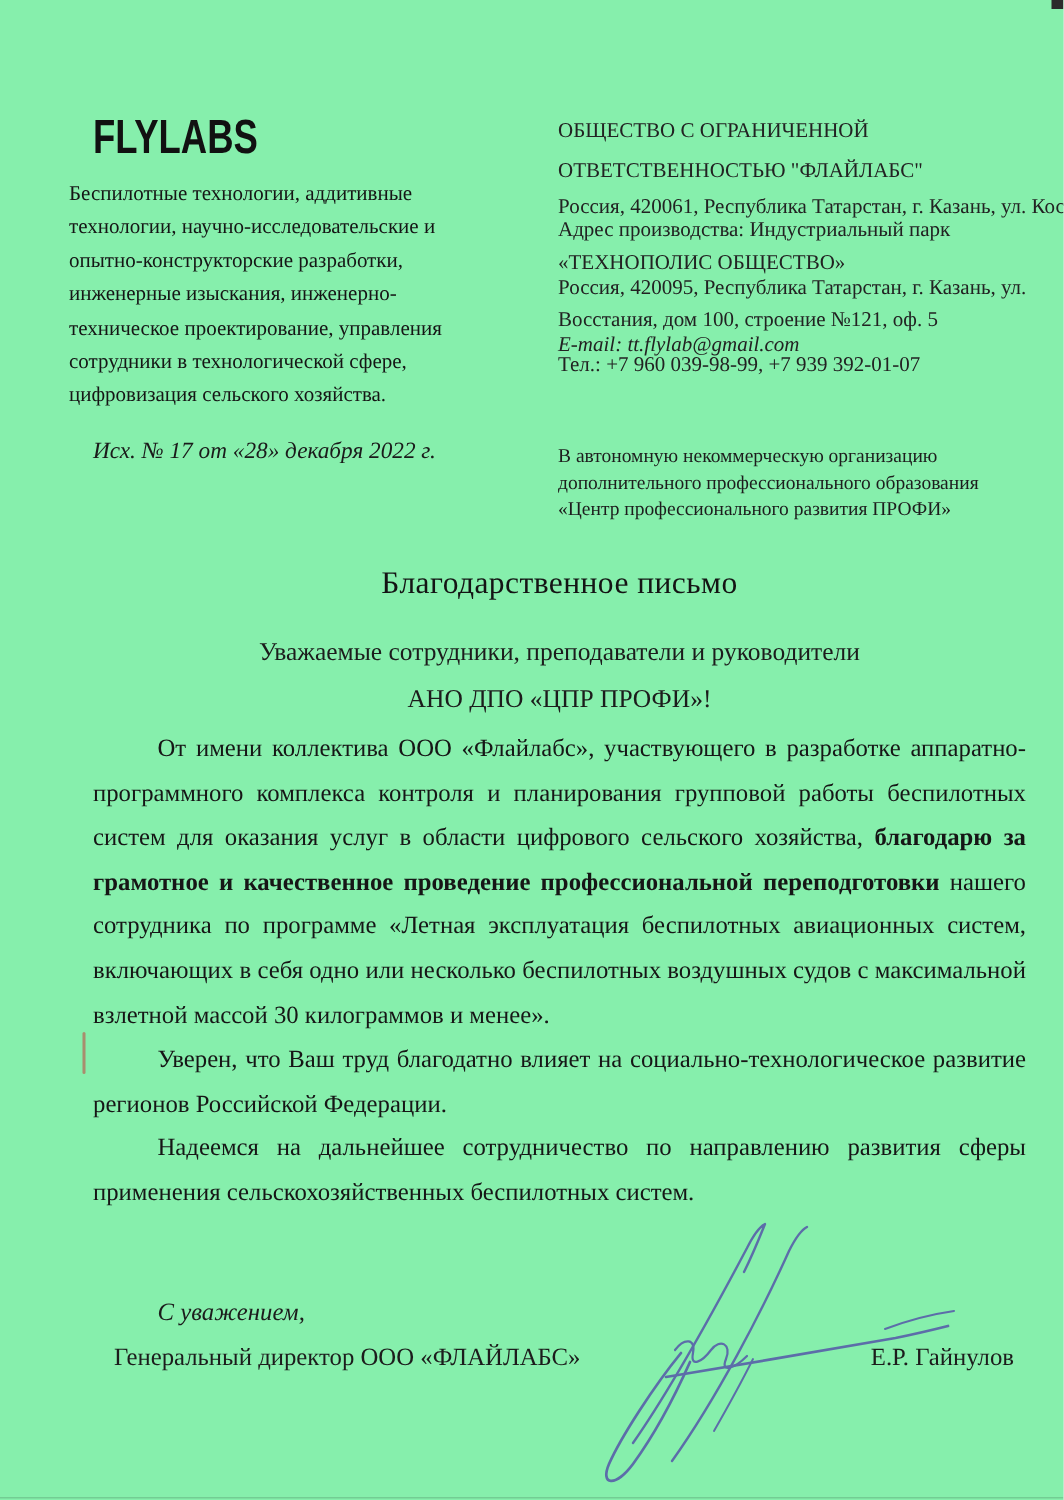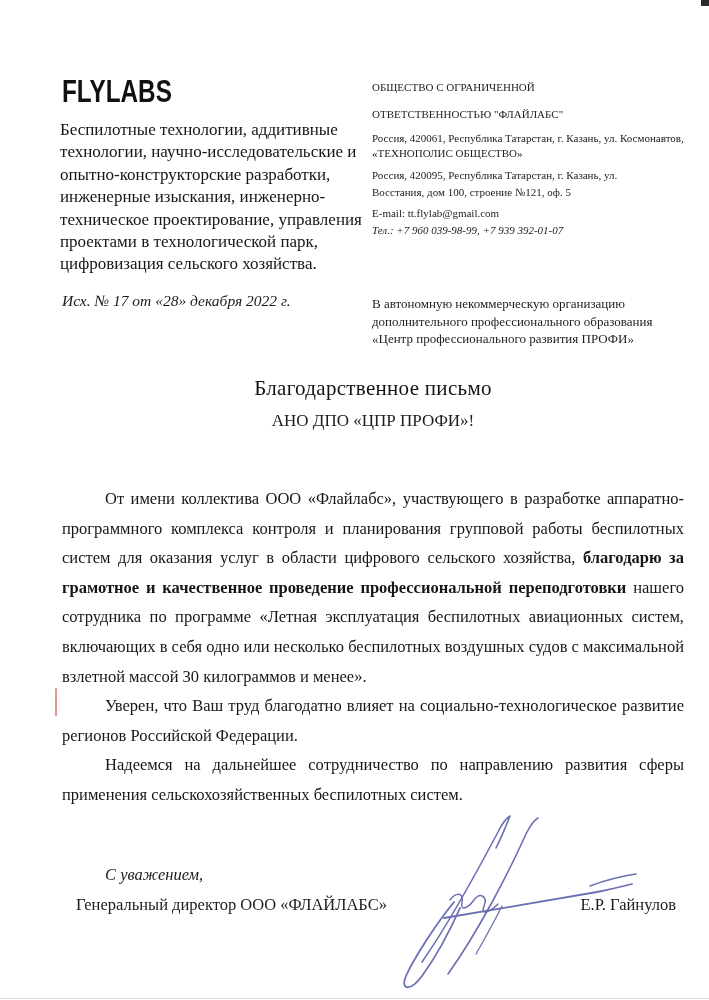--- a/index.html
+++ b/index.html
@@ -1,42 +1,42 @@
 <!DOCTYPE html>
 <html><head>
 <meta charset="utf-8">
 <style>
   html,body{margin:0;padding:0;background:#e8e8e8;}
   .page{
     position:relative;
     width:709px;height:1000px;
     margin:0 auto;
-    background:#ffffff;
+    background:#86efac;
     color:#1c1c1c;
     font-family:"Liberation Serif", serif;
     overflow:hidden;
   }
   
   .corner-mark{position:absolute;top:0;right:0;width:8px;height:6px;background:#2b2b2b;}
   .red-smudge{position:absolute;left:55px;top:688px;width:2px;height:28px;background:rgba(198,60,60,.55);border-radius:2px;}
   .bottom-hairline{position:absolute;left:0;right:0;bottom:1px;height:1px;background:rgba(0,0,0,.14);}
 
   
   .logo{
     position:absolute;left:62px;top:76px;
     font-family:"Liberation Sans", sans-serif;
     font-weight:700;font-size:32px;line-height:30px;
     transform:scaleX(.76);transform-origin:left center;
     letter-spacing:0;color:#111;
   }
-  .desc{position:absolute;left:60px;top:119px;width:320px;font-size:17px;line-height:22.4px;color:#151515;}
+  .desc{position:absolute;left:46px;top:119px;width:320px;font-size:14px;line-height:22.4px;color:#151515;}
   .ref{position:absolute;left:62px;top:292px;font-size:15.5px;font-style:italic;color:#1a1a1a;}
 
   
-  .company{position:absolute;left:372px;top:81px;width:300px;font-size:11px;line-height:13px;color:#222;}
+  .company{position:absolute;left:372px;top:81px;width:300px;font-size:14px;line-height:13px;color:#222;}
   .company .co-line{white-space:nowrap;}
   .company .co-line:nth-child(2){margin-top:14px;}
   .company .co-line:nth-child(3){margin-top:11px;}
   .company .co-line:nth-child(4){margin-top:2px;}
   .company .co-line:nth-child(5){margin-top:9px;}
   .company .co-line:nth-child(6){margin-top:4px;}
   .company .co-line:nth-child(7){margin-top:8px;}
   .company .co-line:nth-child(8){margin-top:4px;font-style:italic;}
   .company .co-line:nth-child(9){}
   .company .co-line:nth-child(10){margin-top:10px;}
@@ -68,44 +68,46 @@
   <div class="red-smudge"></div>
   <div class="bottom-hairline"></div>
 
   <div class="logo">FLYLABS</div>
   <div class="desc">
     <div>Беспилотные технологии, аддитивные</div>
     <div>технологии, научно-исследовательские и</div>
     <div>опытно-конструкторские разработки,</div>
     <div>инженерные изыскания, инженерно-</div>
     <div>техническое проектирование, управления</div>
-    <div>проектами в технологической парк,</div>
+    <div>сотрудники в технологической сфере,</div>
     <div>цифровизация сельского хозяйства.</div>
   </div>
   <div class="ref">Исх. № 17 от «28» декабря 2022 г.</div>
 
   <div class="company">
     <div class="co-line">ОБЩЕСТВО С ОГРАНИЧЕННОЙ</div>
     <div class="co-line">ОТВЕТСТВЕННОСТЬЮ "ФЛАЙЛАБС"</div>
     <div class="co-line">Россия, 420061, Республика Татарстан, г. Казань, ул. Космонавтов,</div>
+    <div class="co-line">Адрес производства: Индустриальный парк</div>
     <div class="co-line">«ТЕХНОПОЛИС ОБЩЕСТВО»</div>
     <div class="co-line">Россия, 420095, Республика Татарстан, г. Казань, ул.</div>
     <div class="co-line">Восстания, дом 100, строение №121, оф. 5</div>
     <div class="co-line">E-mail: tt.flylab@gmail.com</div>
     <div class="co-line">Тел.: +7 960 039-98-99, +7 939 392-01-07</div>
   </div>
 
   <div class="recipient">
     <div>В автономную некоммерческую организацию</div>
     <div>дополнительного профессионального образования</div>
     <div>«Центр профессионального развития ПРОФИ»</div>
   </div>
 
   <div class="heading">
     <div class="title">Благодарственное письмо</div>
+    <div class="sal1">Уважаемые сотрудники, преподаватели и руководители</div>
     <div class="sal2">АНО ДПО «ЦПР ПРОФИ»!</div>
   </div>
 
   <div class="body-text">
     <p><span>От имени коллектива ООО «Флайлабс», участвующего в разработке аппаратно-программного комплекса контроля и планирования групповой работы беспилотных систем для оказания услуг в области цифрового сельского хозяйства, </span><b>благодарю за грамотное и качественное проведение профессиональной переподготовки</b><span> нашего сотрудника по программе «Летная эксплуатация беспилотных авиационных систем, включающих в себя одно или несколько беспилотных воздушных судов с максимальной взлетной массой 30 килограммов и менее».</span></p>
     <p>Уверен, что Ваш труд благодатно влияет на социально-технологическое развитие регионов Российской Федерации.</p>
     <p>Надеемся на дальнейшее сотрудничество по направлению развития сферы применения сельскохозяйственных беспилотных систем.</p>
   </div>
 
   <div class="regards">С уважением,</div>

